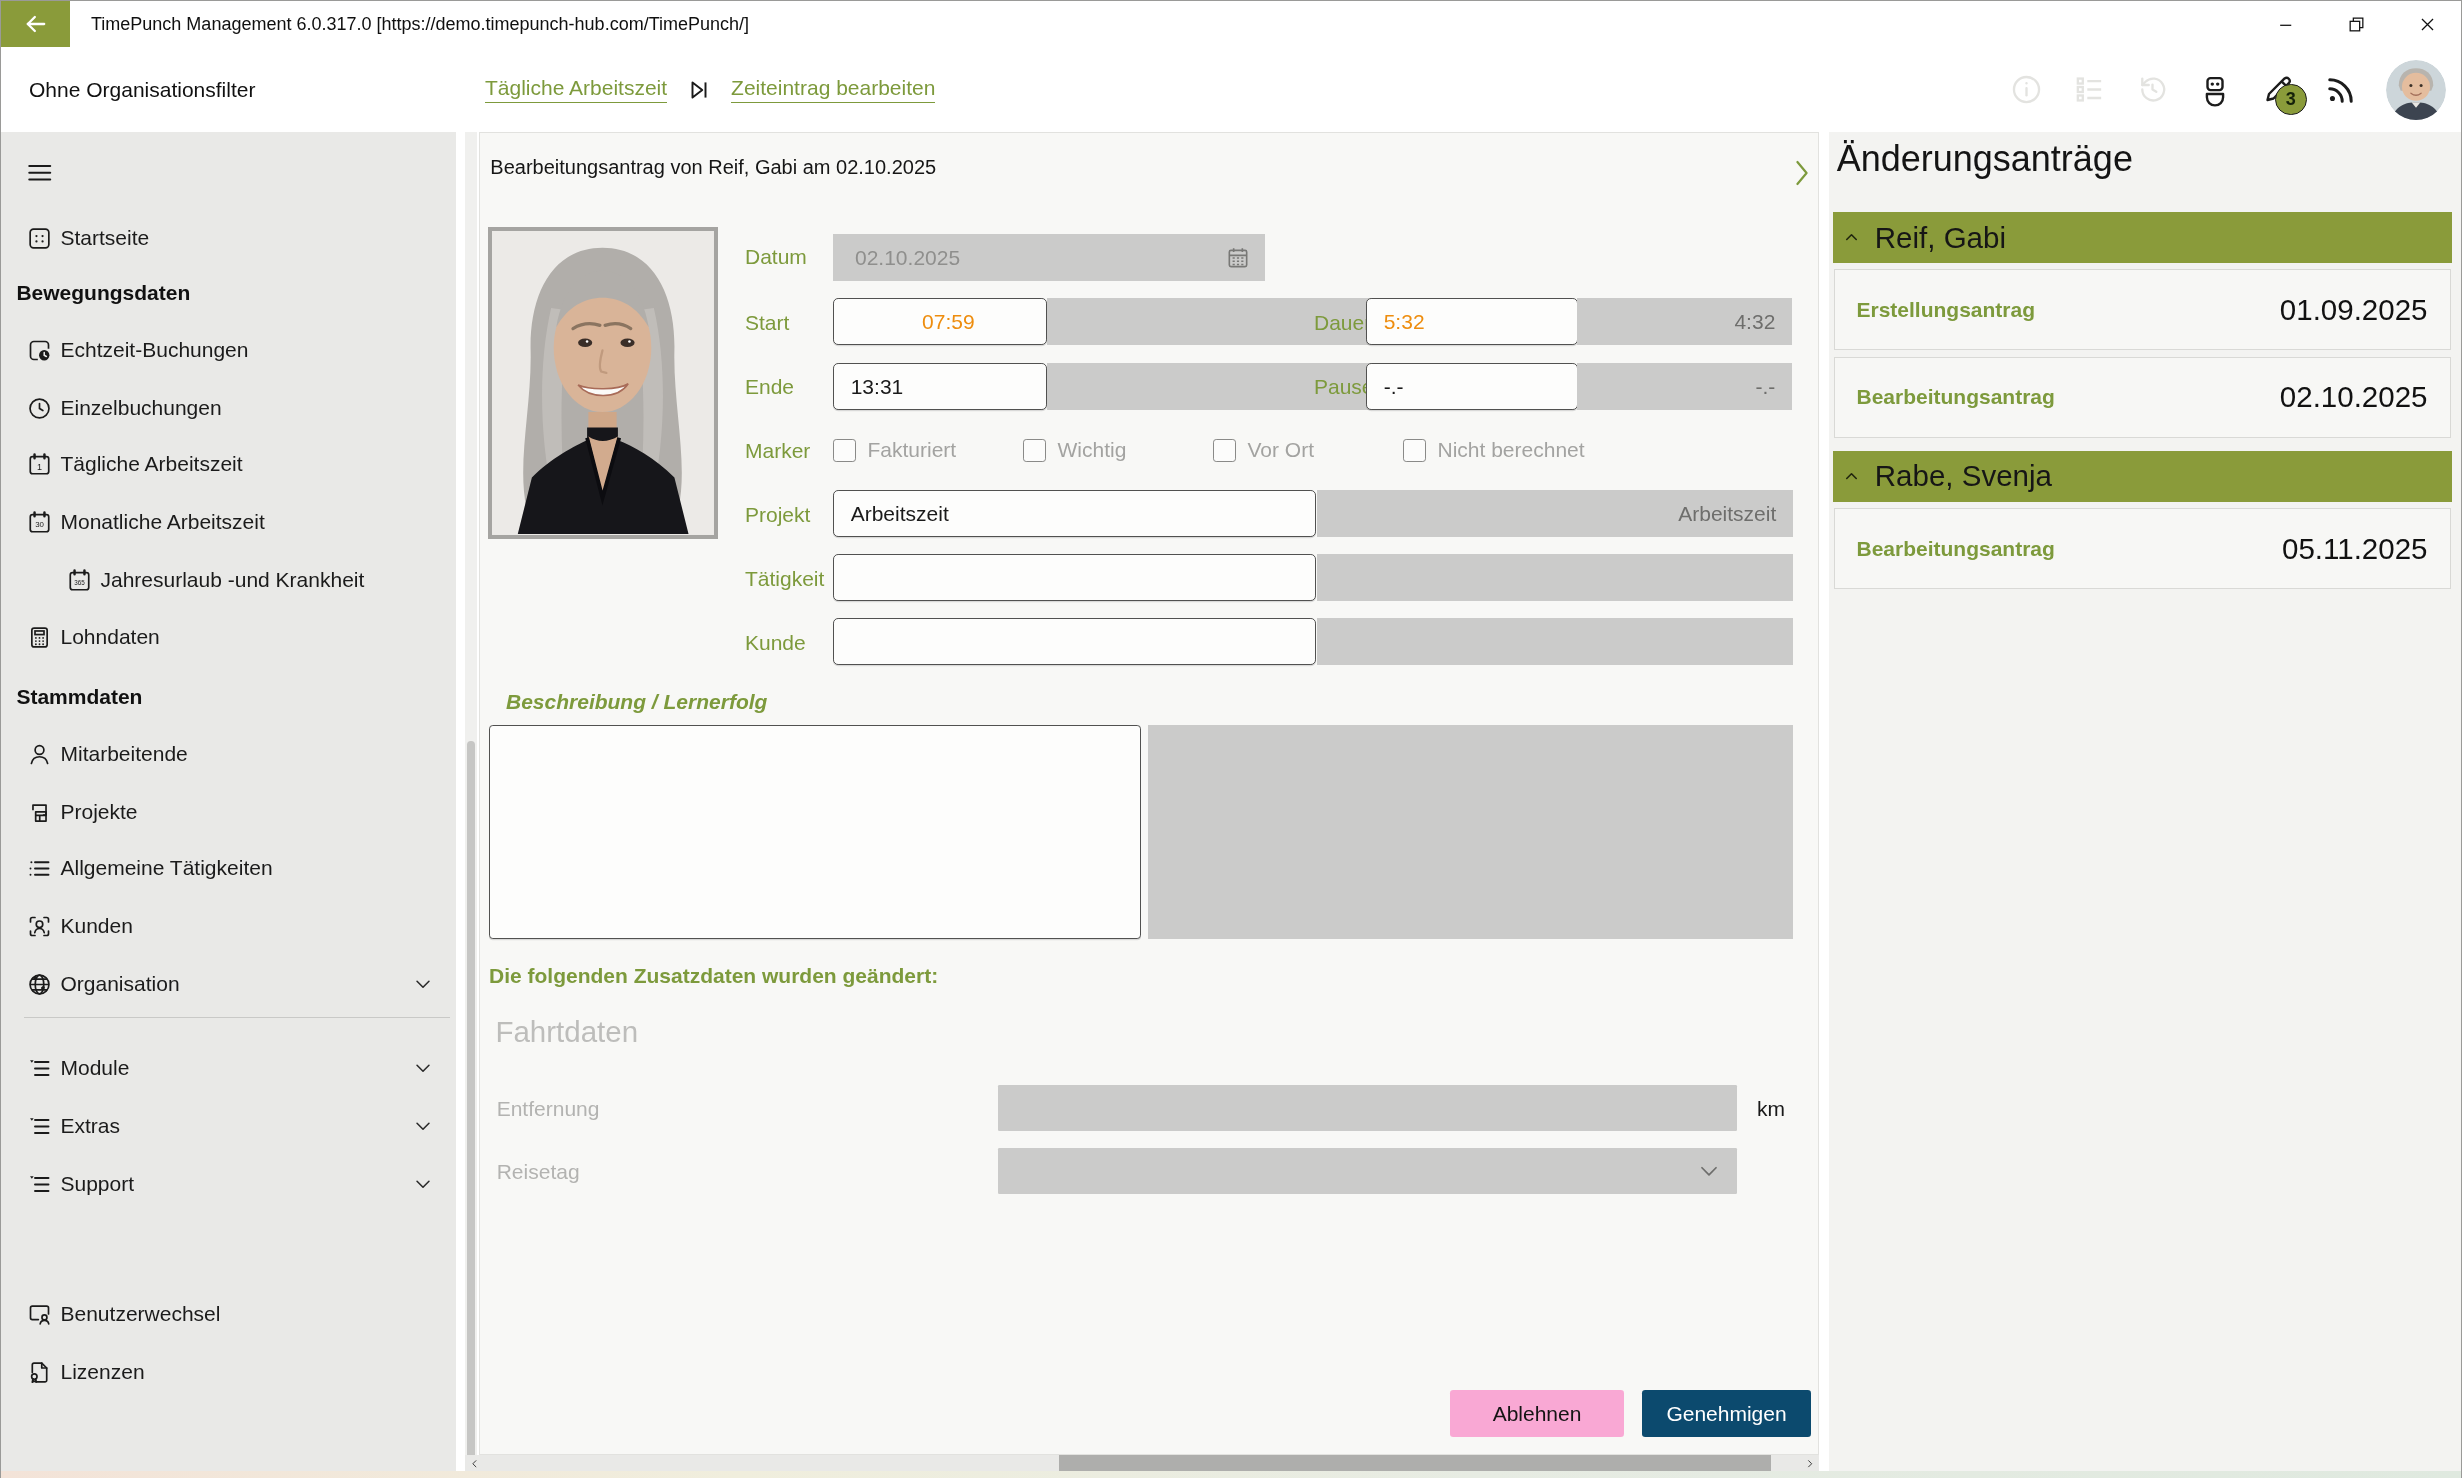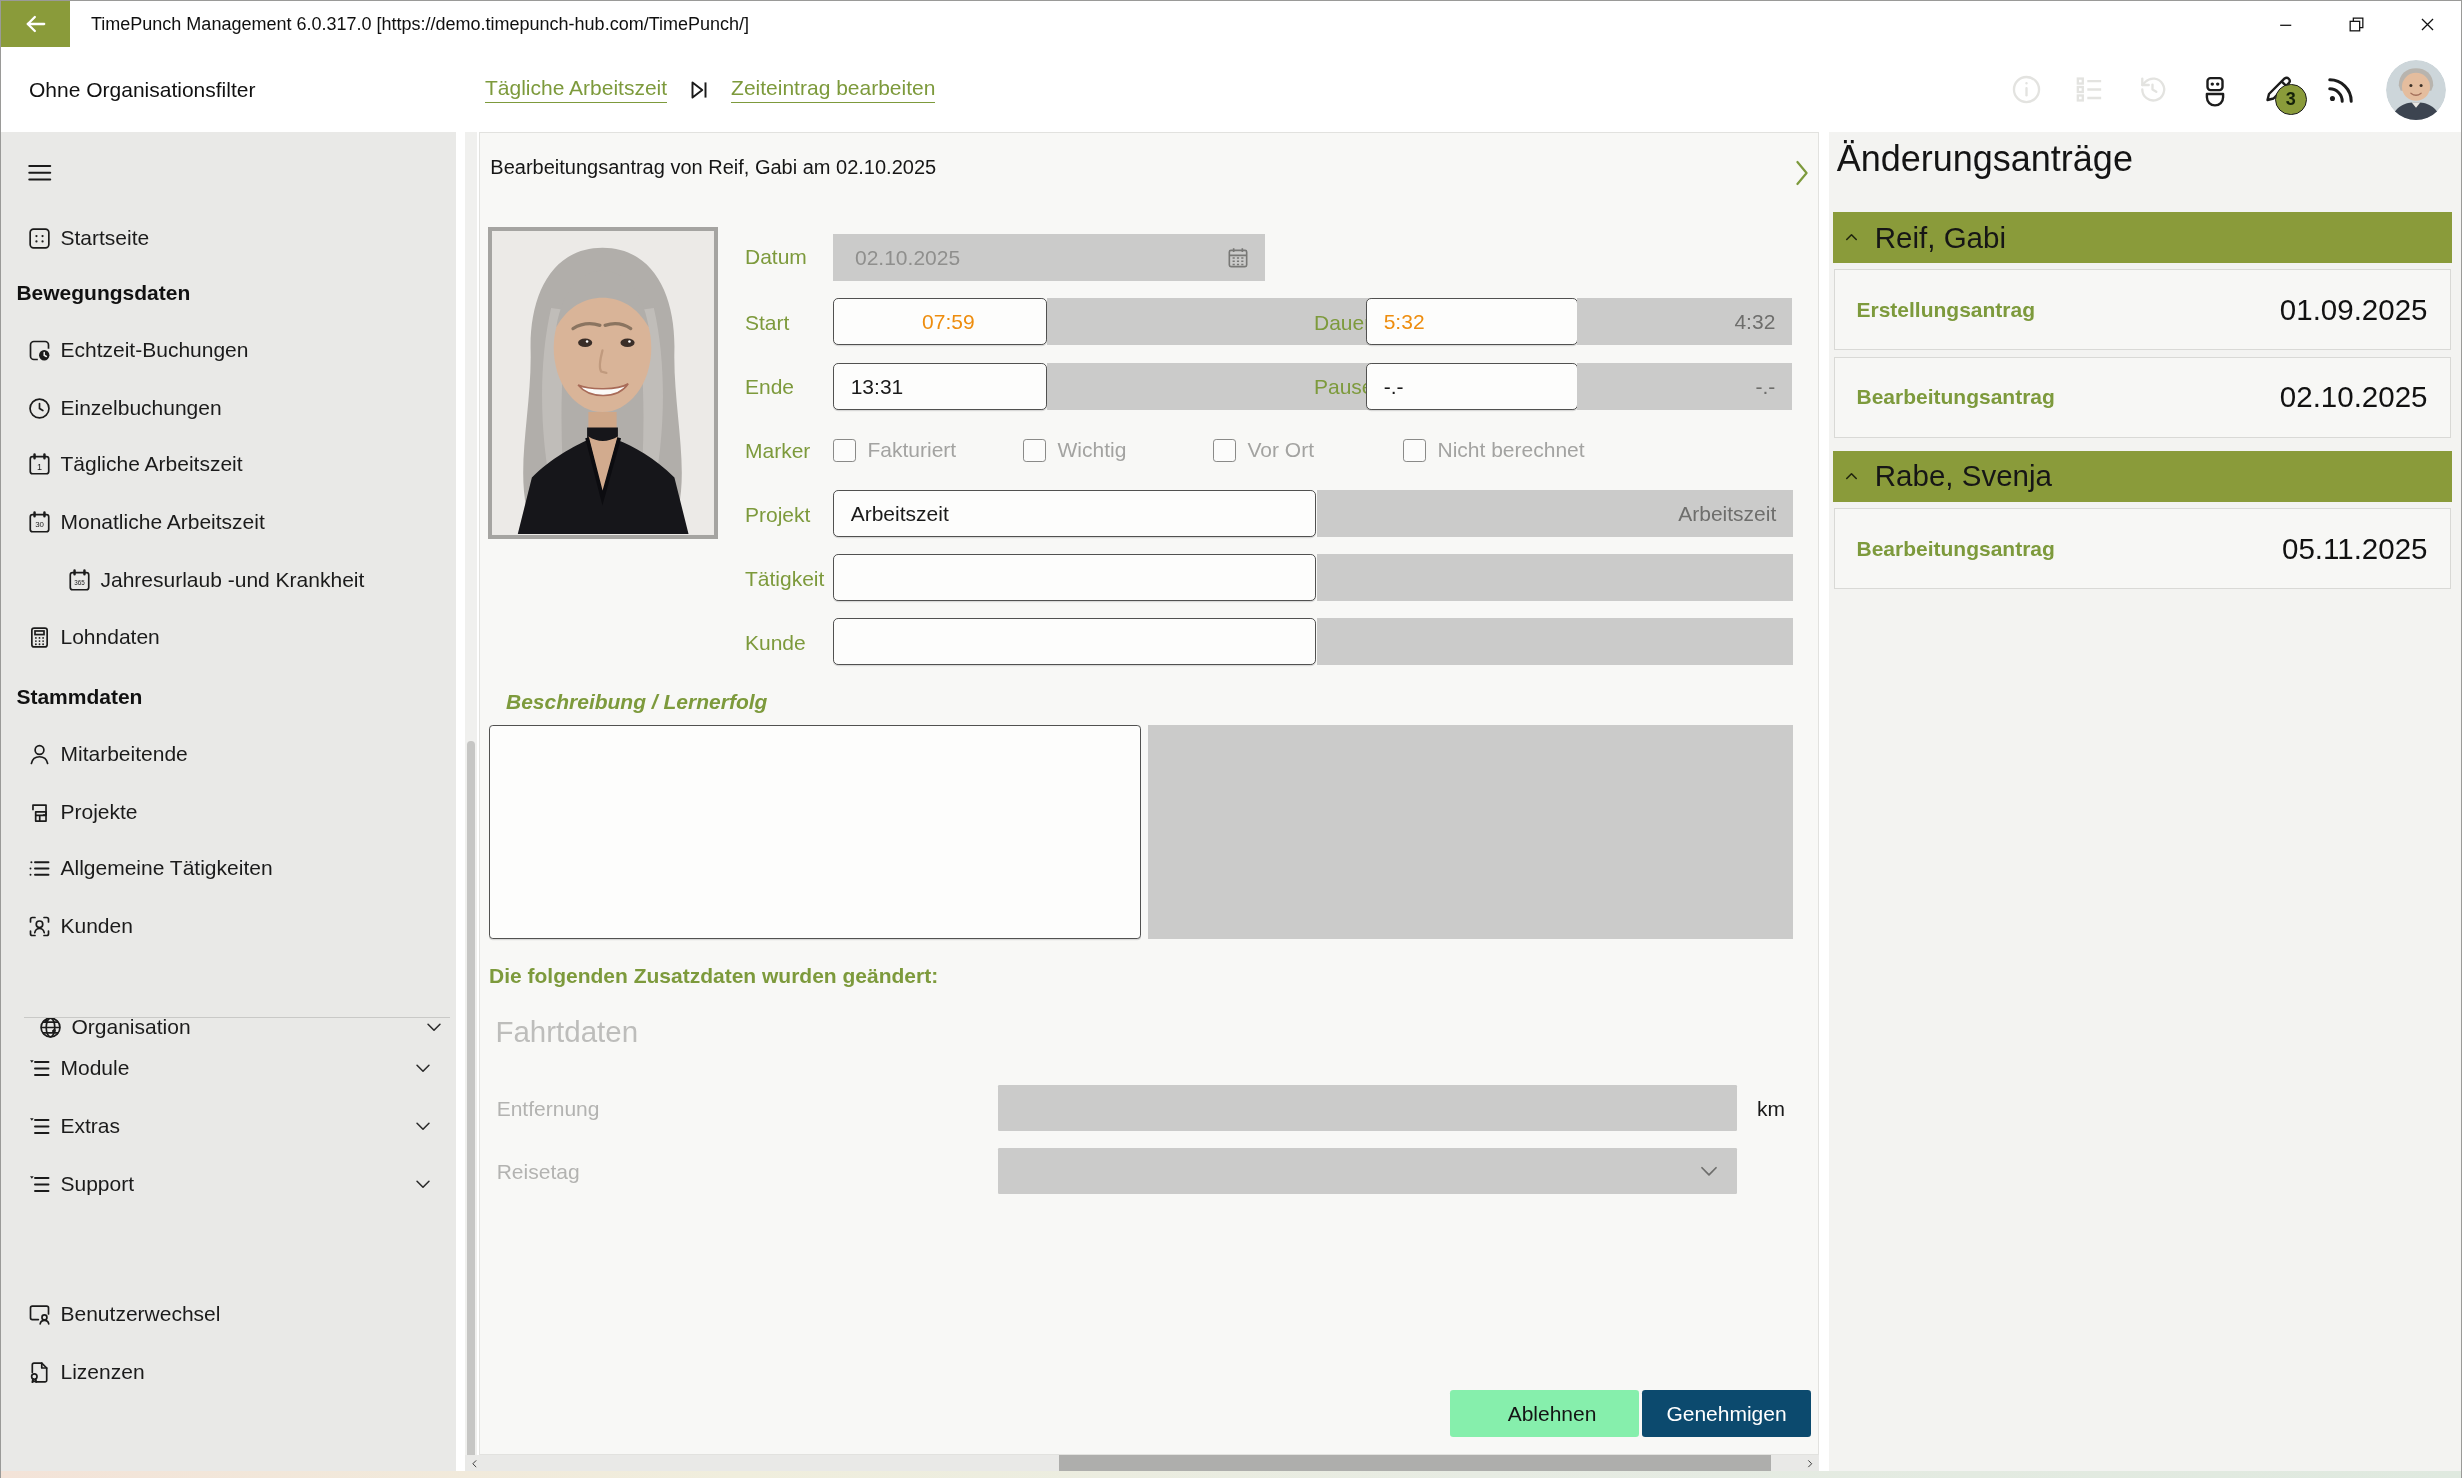--- a/index.html
+++ b/index.html
@@ -65,21 +65,21 @@
   .greenhead{position:absolute;font-size:21px;font-weight:bold;color:#7d9a3c;white-space:nowrap;}
   .bigarea-w{position:absolute;left:9px;top:592px;width:652px;height:214px;background:#fdfdfc;
              border:1.9px solid #515150;border-radius:3.8px;box-sizing:border-box;box-shadow:0 1.3px 0 rgba(0,0,0,0.12);}
   .bigarea-g{position:absolute;left:668px;top:592px;width:645px;height:214px;background:#cbcbca;}
   .fahrt-h{position:absolute;left:15.4px;top:882px;font-size:29.5px;color:#bdbdbb;}
   .dislabel{position:absolute;font-size:21px;color:#b3b3b1;white-space:nowrap;}
   .disfield{position:absolute;background:#cbcbca;border-radius:1.3px;}
   .unit{position:absolute;font-size:21px;color:#1a1a1a;}
   .btn{position:absolute;height:47px;display:flex;align-items:center;justify-content:center;
        font-size:21px;border-radius:3.2px;cursor:pointer;}
-  .btn.gray{background:#86efac;color:#141414;padding-left:15px;}
+  .btn.gray{background:#f9a8d4;color:#141414;}
   .btn.green{background:#0c4a6e;color:#ffffff;}
   
   .rightpanel{position:absolute;left:1828px;top:131px;width:635px;height:1347px;background:#f3f3f1;}
   .r-title{position:absolute;left:7.7px;top:6.4px;font-size:36px;color:#141414;white-space:nowrap;}
   .r-groups{position:absolute;left:0;top:80px;width:635px;}
   .ghead{margin:13px 9px 0 3.8px;width:619px;height:51px;background:#8a9b3a;display:flex;align-items:center;cursor:pointer;box-sizing:border-box;}
   .ghead:first-child{margin-top:0;}
   .ghead .caret{margin-left:9px;color:#20250e;display:flex;}
   .ghead .gname{margin-left:14px;font-size:29.5px;color:#161616;white-space:nowrap;}
   .gcard{margin:6.4px 9px 0 4.5px;width:617px;height:81px;background:#f7f7f5;border:1.3px solid #d9d9d6;
@@ -325,21 +325,21 @@
     <div class="sitem" style="top:765px;">
       <span class="ic">
           <svg width="27" height="27" viewBox="0 0 24 24" fill="none" stroke="currentColor" stroke-width="1.5" stroke-linecap="round" stroke-linejoin="round">
             <path d="M4 8V5.6A1.6 1.6 0 0 1 5.6 4H8M16 4h2.4A1.6 1.6 0 0 1 20 5.6V8M20 16v2.4a1.6 1.6 0 0 1-1.6 1.6H16M8 20H5.6A1.6 1.6 0 0 1 4 18.4V16"></path>
             <circle cx="12" cy="10" r="2.9"></circle>
             <path d="M7.8 17.4c.5-2.4 2.2-3.6 4.2-3.6s3.7 1.2 4.2 3.6"></path>
           </svg>
         </span>
       <span class="lbl">Kunden</span>
     </div>
-    <div class="sitem" style="top:866px;padding-left:11px;">
+    <div class="sitem" style="top:823px;">
       <span class="ic">
           <svg width="27" height="27" viewBox="0 0 24 24" fill="none" stroke="currentColor" stroke-width="1.5">
             <circle cx="12" cy="12" r="8.4"></circle>
             <ellipse cx="12" cy="12" rx="3.8" ry="8.4"></ellipse>
             <path d="M3.6 12h16.8M5 7.2h14M5 16.8h14"></path>
             <path d="M8.5 5.2c1.4.8 1 2.4-.4 2.4S6.4 6 7.2 5.2z" fill="currentColor" stroke="none"></path>
             <path d="M15 13.4c1.8 0 2.4 1.8 1 2.8s-3-.2-2.6-1.6z" fill="currentColor" stroke="none"></path>
           </svg>
         </span>
       <span class="lbl">Organisation</span>

